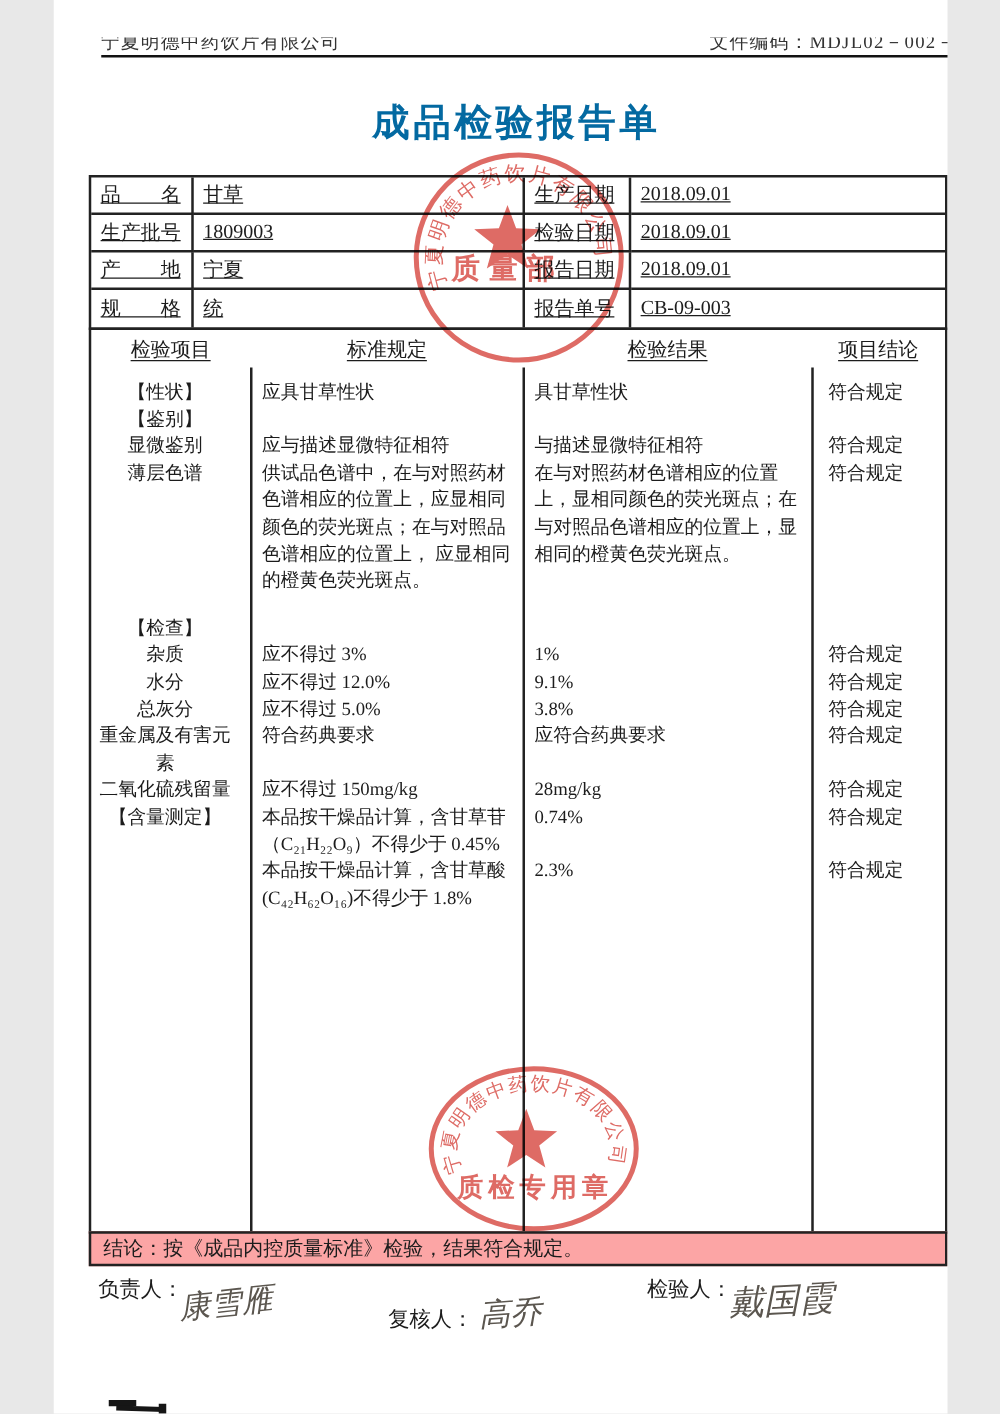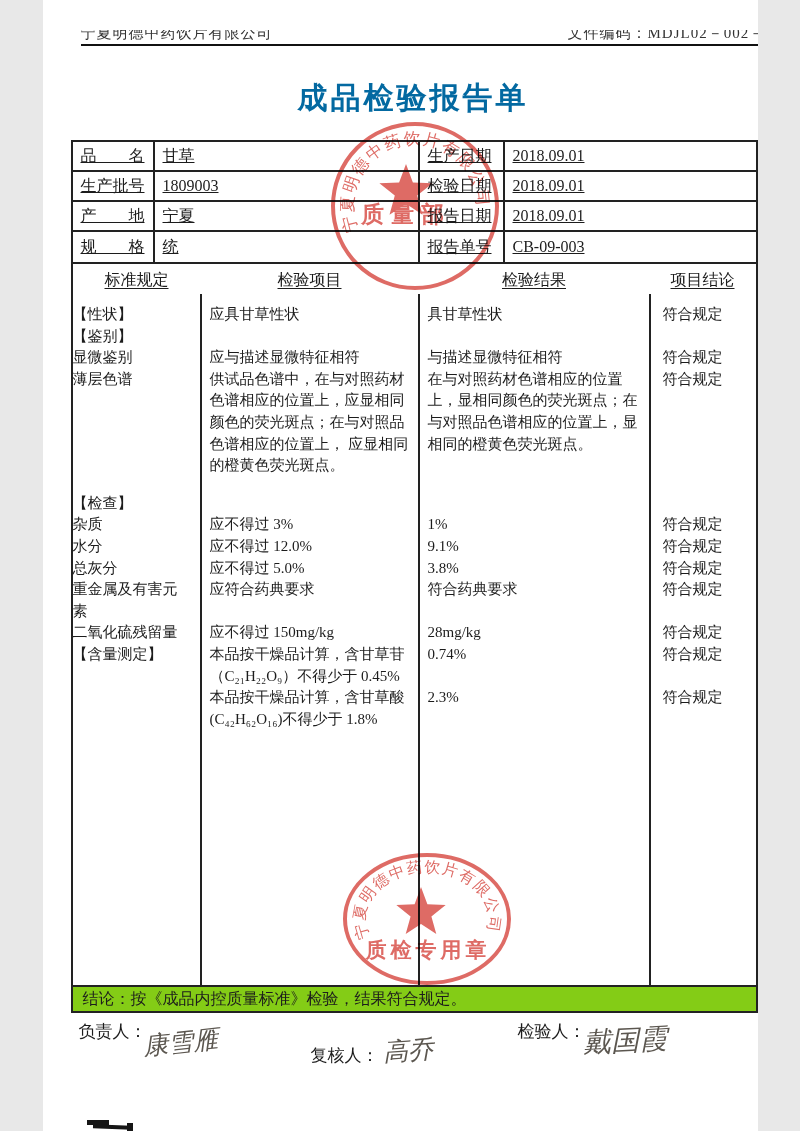--- a/index.html
+++ b/index.html
@@ -35,27 +35,27 @@
   .insp-table { position:absolute; left:28px; top:262px; width:687px; height:725px; border:2px solid #222; }
   .insp-head { display:grid; grid-template-columns:128px 218px 231px 1fr; height:30px; }
   .insp-head .h { text-align:center; padding-top:6px; font-size:16px; }
   .insp-head .h span { text-decoration:underline; text-underline-offset:3px; }
   .insp-body { position:relative; height:693px; overflow:hidden; padding-top:10px; }
   .vline { position:absolute; top:-30px; bottom:0; width:2px; background:#222; }
   .vl1 { left:127px; } .vl2 { left:345px; } .vl3 { left:576px; }
   .insp-row { display:grid; grid-template-columns:128px 218px 231px 1fr; }
   .insp-row.gap { margin-top:16px; }
   .insp-row .cell { font-size:15px; line-height:21.6px; padding:0 9px 0 9px; }
-  .insp-row .cell.item { padding-left:0; }
+  .insp-row .cell.item { padding-left:0;text-align:center; }
   .insp-row .cell.conclusion { padding-left:13px; }
   .insp-row .cell:empty { min-height:21.6px; }
 
   
   .conclusion-box { position:absolute; left:28px; top:985px; width:687px; height:28px;
-                    border:2px solid #222; display:flex; align-items:center; padding-left:10px; font-size:16px; background:#84cc16; }
+                    border:2px solid #222; display:flex; align-items:center; padding-left:10px; font-size:16px; background:#fca5a5; }
 
   
   .sig-label { position:absolute; font-size:17px; }
   .sig-name  { position:absolute; font-size:25px; color:#5b564f; font-style:italic;
                font-family:"Liberation Serif","DejaVu Serif",serif; white-space:nowrap; }
 
   
   .stamp { position:absolute; mix-blend-mode:multiply; opacity:0.85; pointer-events:none; }
   .stamp-top    { left:284px; top:118px; }
   .stamp-bottom { left:294px; top:847px; }
@@ -95,22 +95,22 @@
       <div class="cell c3 lbl">报告日期</div>
       <div class="cell c4 val">2018.09.01</div>
       <div class="cell c1 lbl last">规　　格</div>
       <div class="cell c2 val last">统</div>
       <div class="cell c3 lbl last">报告单号</div>
       <div class="cell c4 val last">CB-09-003</div>
     </div>
 
   <div class="insp-table">
     <div class="insp-head">
+      <div class="h"><span>检验项目</span></div>
       <div class="h"><span>标准规定</span></div>
-      <div class="h"><span>检验项目</span></div>
       <div class="h"><span>检验结果</span></div>
       <div class="h"><span>项目结论</span></div>
     </div>
     <div class="insp-body">
       <div class="vline vl1"></div>
       <div class="vline vl2"></div>
       <div class="vline vl3"></div>
     <div class="insp-row">
           <div class="cell item">【性状】</div>
           <div class="cell standard">应具甘草性状</div>
@@ -154,22 +154,22 @@
           <div class="cell conclusion">符合规定</div>
         </div>
         <div class="insp-row">
           <div class="cell item">总灰分</div>
           <div class="cell standard">应不得过 5.0%</div>
           <div class="cell result">3.8%</div>
           <div class="cell conclusion">符合规定</div>
         </div>
         <div class="insp-row">
           <div class="cell item">重金属及有害元素</div>
+          <div class="cell result">符合药典要求</div>
           <div class="cell standard">应符合药典要求</div>
-          <div class="cell result">符合药典要求</div>
           <div class="cell conclusion">符合规定</div>
         </div>
         <div class="insp-row">
           <div class="cell item">二氧化硫残留量</div>
           <div class="cell standard">应不得过 150mg/kg</div>
           <div class="cell result">28mg/kg</div>
           <div class="cell conclusion">符合规定</div>
         </div>
         <div class="insp-row">
           <div class="cell item">【含量测定】</div>

